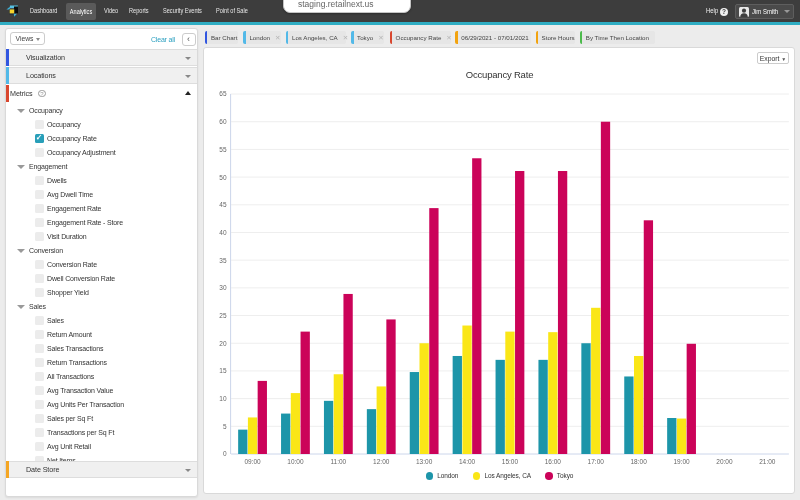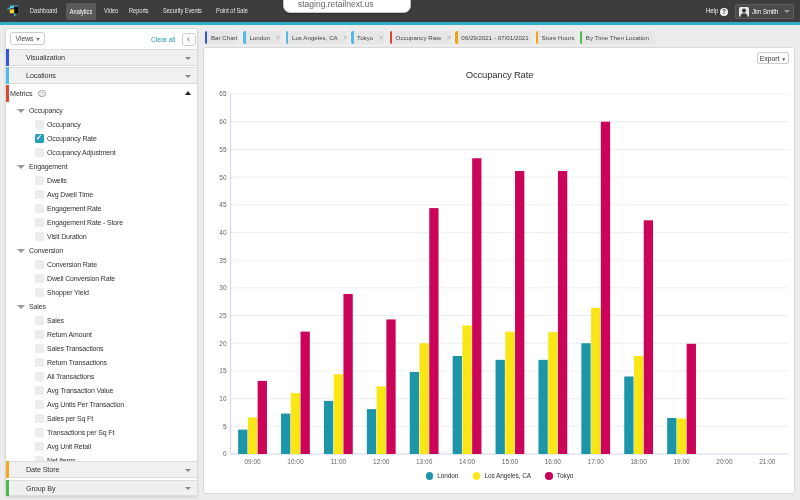--- a/index.html
+++ b/index.html
@@ -228,25 +228,20 @@
         <span class="ilbl">Avg Unit Retail</span>
       </div>
       <div class="trow" style="top:350.1px">
         <span class="cb"></span>
         <span class="ilbl">Net Items</span>
       </div>
     </div>
   <div class="acc" style="top:432.5px">
       <span class="accb" style="background:#f5a623"></span>
       <div class="lbl">Date Store</div>
-      <span class="chev"></span>
-    </div>
-  <div class="acc" style="top:451px">
-      <span class="accb" style="background:#4cbb4c"></span>
-      <div class="lbl">Group By</div>
       <span class="chev"></span>
     </div>
 </div>
 
 <div class="chips" id="chips">
     <div class="chip" style="left:0px;width:33.6px"><i style="background:#3156e0"></i>Bar Chart</div>
     <div class="chip" style="left:38.5px;width:37.6px"><i style="background:#52b9e8"></i>London<span class="x">✕</span></div>
     <div class="chip" style="left:81.1px;width:60.4px"><i style="background:#52b9e8"></i>Los Angeles, CA<span class="x">✕</span></div>
     <div class="chip" style="left:146.2px;width:33.0px"><i style="background:#52b9e8"></i>Tokyo<span class="x">✕</span></div>
     <div class="chip" style="left:184.7px;width:61.3px"><i style="background:#d9472f"></i>Occupancy Rate<span class="x">✕</span></div>

